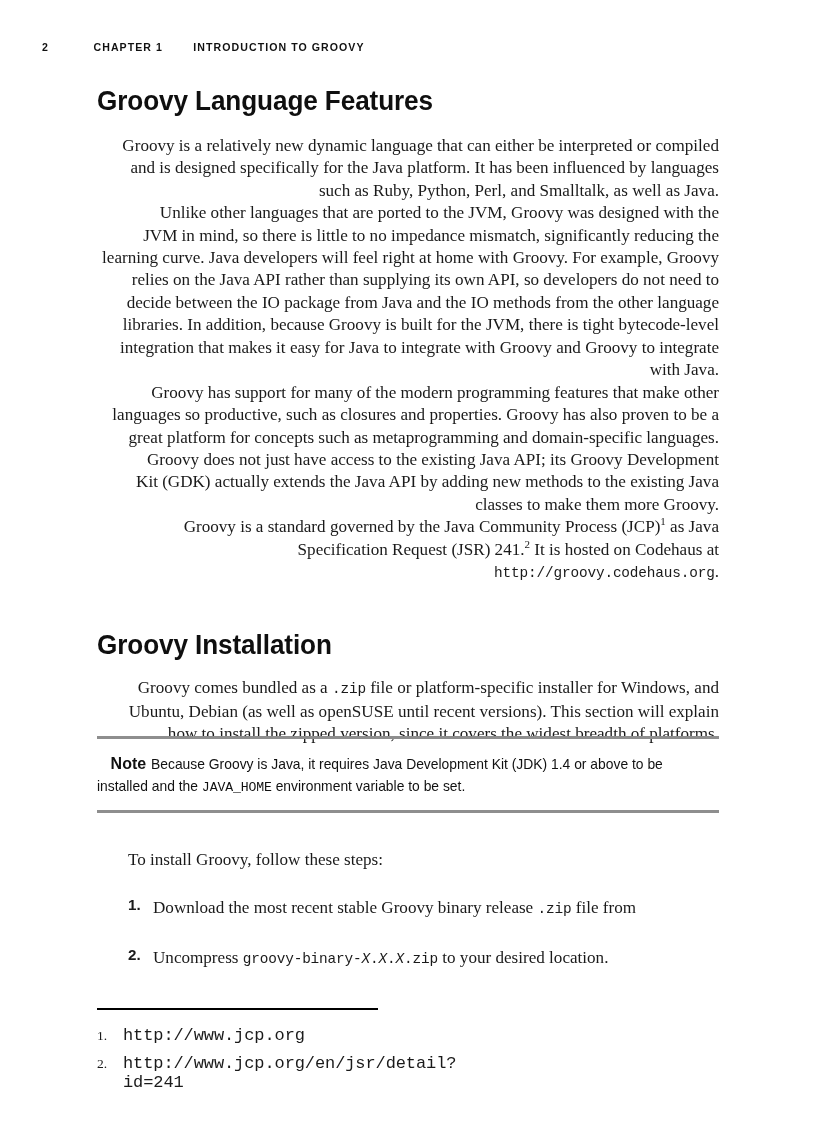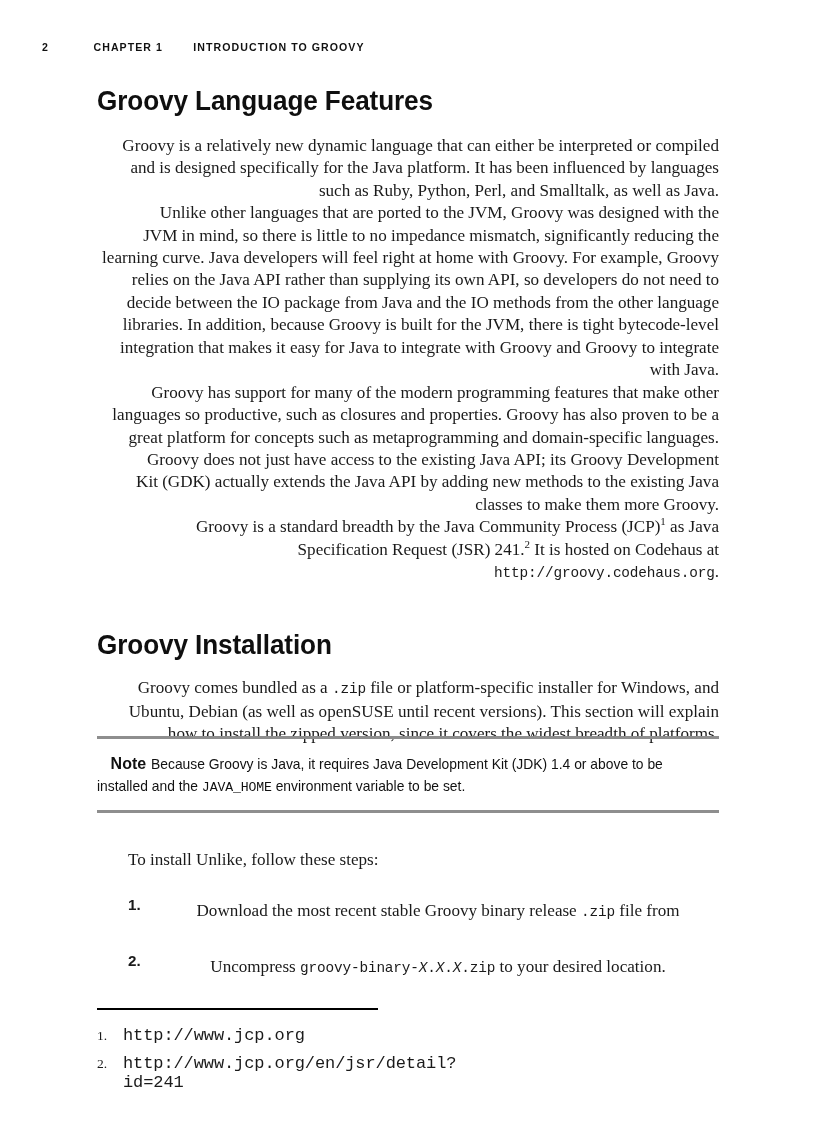--- a/index.html
+++ b/index.html
@@ -136,23 +136,22 @@
   .step-num {
     font-family: "Liberation Sans", sans-serif;
     font-weight: bold;
     font-size: 15.2px;
     width: 25px;
     flex: 0 0 25px;
     padding-top: 2px;
   }
   .step-text {
     font-size: 17.1px;
-    line-height: 34px;
+    line-height: 28px;
     flex: 1;
-    text-align: center;
   }
   .step-text .url-line { display: block; }
 
   
   .footnotes {
     position: absolute;
     left: 97px;
     top: 1008px;
     width: 400px;
   }
@@ -196,36 +195,36 @@
     <h1 class="section-title">Groovy Language Features</h1>
 
     <p class="body">Groovy is a relatively new dynamic language that can either be interpreted or compiled and is designed specifically for the Java platform. It has been influenced by languages such as Ruby, Python, Perl, and Smalltalk, as well as Java.</p>
 
     <p class="body indent">Unlike other languages that are ported to the JVM, Groovy was designed with the JVM in mind, so there is little to no impedance mismatch, significantly reducing the learning curve. Java developers will feel right at home with Groovy. For example, Groovy relies on the Java API rather than supplying its own API, so developers do not need to decide between the IO package from Java and the IO methods from the other language libraries. In addition, because Groovy is built for the JVM, there is tight bytecode-level integration that makes it easy for Java to integrate with Groovy and Groovy to integrate with Java.</p>
 
     <p class="body indent">Groovy has support for many of the modern programming features that make other languages so productive, such as closures and properties. Groovy has also proven to be a great platform for concepts such as metaprogramming and domain-specific languages.</p>
 
     <p class="body indent">Groovy does not just have access to the existing Java API; its Groovy Development Kit (GDK) actually extends the Java API by adding new methods to the existing Java classes to make them more Groovy.</p>
 
-    <p class="body indent"><span>Groovy is a standard breadth by the Java Community Process (JCP)</span><sup class="fn">1</sup><span> as Java Specification Request (JSR) 241.</span><sup class="fn">2</sup><span> It is hosted on Codehaus at </span><code>http://groovy.codehaus.org</code><span>.</span></p>
+    <p class="body indent"><span>Groovy is a standard governed by the Java Community Process (JCP)</span><sup class="fn">1</sup><span> as Java Specification Request (JSR) 241.</span><sup class="fn">2</sup><span> It is hosted on Codehaus at </span><code>http://groovy.codehaus.org</code><span>.</span></p>
 
     <h1 class="section-title second">Groovy Installation</h1>
 
     <p class="body"><span>Groovy comes bundled as a </span><code>.zip</code><span> file or platform-specific installer for Windows, and Ubuntu, Debian (as well as openSUSE until recent versions). This section will explain how to install the zipped version, since it covers the widest breadth of platforms.</span></p>
 
   </div>
 
   <div class="note-box">
     <div class="rule-gray"></div>
     <div class="note-body"><span class="note-label">Note</span><span>Because Groovy is Java, it requires Java Development Kit (JDK) 1.4 or above to be installed and the </span><code class="mono">JAVA_HOME</code><span> environment variable to be set.</span></div>
     <div class="rule-gray"></div>
   </div>
 
   <div class="steps">
-    <p class="lead-in">To install Unlike, follow these steps:</p>
+    <p class="lead-in">To install Groovy, follow these steps:</p>
 
     <div class="step">
       <div class="step-num">1.</div>
       <div class="step-text"><span>Download the most recent stable Groovy binary release </span><code>.zip</code><span> file from</span></div>
     </div>
 
     <div class="step">
       <div class="step-num">2.</div>
       <div class="step-text"><span>Uncompress </span><code><span>groovy-binary-</span><span class="mono-i">X</span><span>.</span><span class="mono-i">X</span><span>.</span><span class="mono-i">X</span><span>.zip</span></code><span> to your desired location.</span></div>
     </div>

